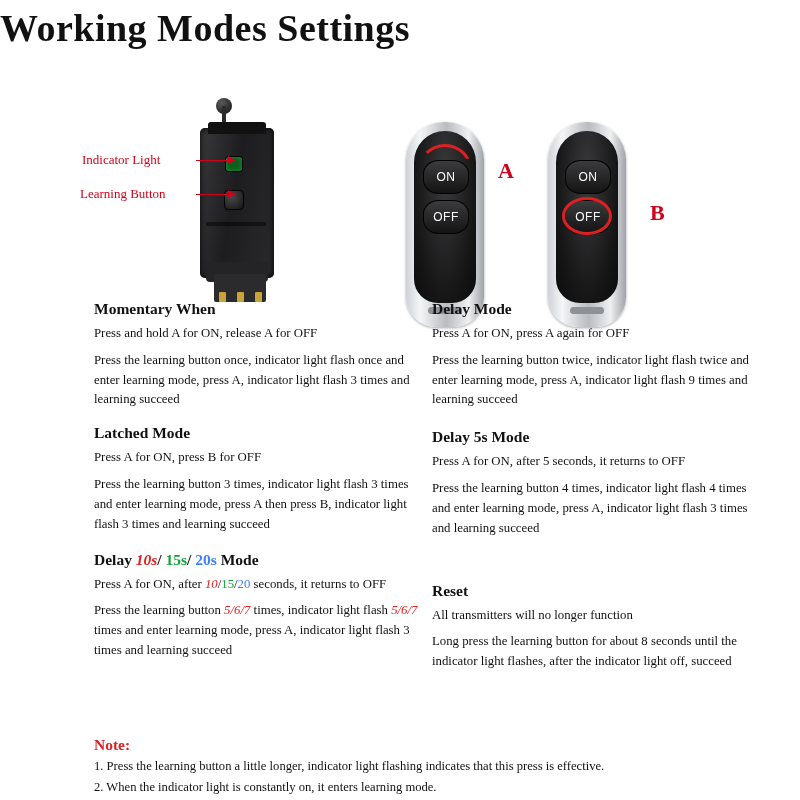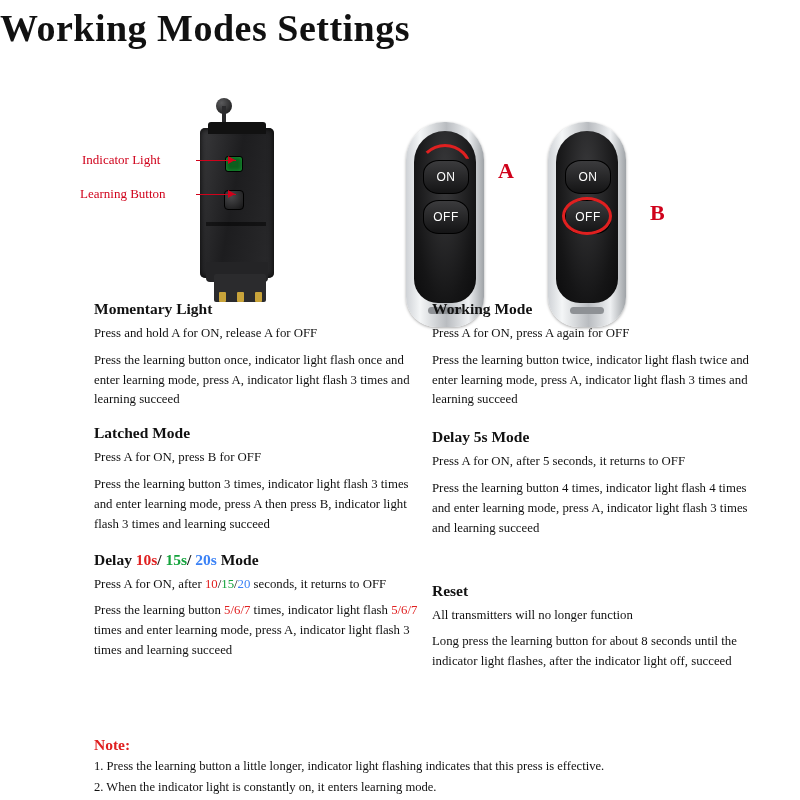--- a/index.html
+++ b/index.html
@@ -152,21 +152,21 @@
   .sec h3{
     margin:0 0 6px 0;
     font-size:15.5px;font-weight:bold;
     font-family:"Liberation Serif", serif;
   }
   .sec p{
     margin:0 0 7px 0;
     font-size:12.8px;line-height:1.55;
     font-family:"Liberation Serif", serif;
   }
-  .r{color:#e02020;}
+  .r{color:#e02020;font-style:italic;}
   .g{color:#14a33c;}
   .b{color:#3b82f6;}
 
   .note{
     position:absolute;left:94px;top:736px;width:660px;
   }
   .note h3{
     margin:0 0 3px 0;color:#e02020;font-size:15.5px;font-weight:bold;
     font-family:"Liberation Serif", serif;
   }
@@ -223,21 +223,21 @@
   </div>
   <div class="rm-letter" style="left:650px;top:150px;">B</div>
 
 </div>
 
 <div class="cols">
 
   <div class="col col-left">
 
     <div class="sec">
-      <h3>Momentary Light</h3>
+      <h3>Momentary When</h3>
       <p>Press and hold A for ON, release A for OFF</p>
       <p>Press the learning button once, indicator light flash once and enter learning mode, press A, indicator light flash 3 times and learning succeed</p>
     </div>
 
     <div class="sec" style="margin-top:10px;">
       <h3>Latched  Mode</h3>
       <p>Press A for ON, press B for OFF</p>
       <p>Press the learning button 3 times, indicator light flash 3 times and enter learning mode, press A then press B, indicator light flash 3 times and learning succeed</p>
     </div>
 
@@ -247,23 +247,23 @@
       <p><span>Press the learning button </span><span class="r">5/6/7</span><span> times, indicator light</span>
         <span>flash </span><span class="r">5/6/7</span><span>  times and enter learning mode, press A,</span>
         <span>indicator light flash 3 times and learning succeed</span></p>
     </div>
 
   </div>
 
   <div class="col col-right">
 
     <div class="sec">
-      <h3>Working Mode</h3>
+      <h3>Delay Mode</h3>
       <p>Press A for ON, press A again for OFF</p>
-      <p>Press the learning button twice, indicator light flash twice and enter learning mode, press A, indicator light flash 3 times and learning succeed</p>
+      <p>Press the learning button twice, indicator light flash twice and enter learning mode, press A, indicator light flash 9 times and learning succeed</p>
     </div>
 
     <div class="sec" style="margin-top:18px;">
       <h3>Delay 5s Mode</h3>
       <p>Press A for ON, after 5 seconds, it returns to OFF</p>
       <p>Press the learning button 4 times, indicator light flash 4 times and enter learning mode, press A, indicator light flash 3 times and learning succeed</p>
     </div>
 
     <div class="sec" style="margin-top:43px;">
       <h3>Reset</h3>

